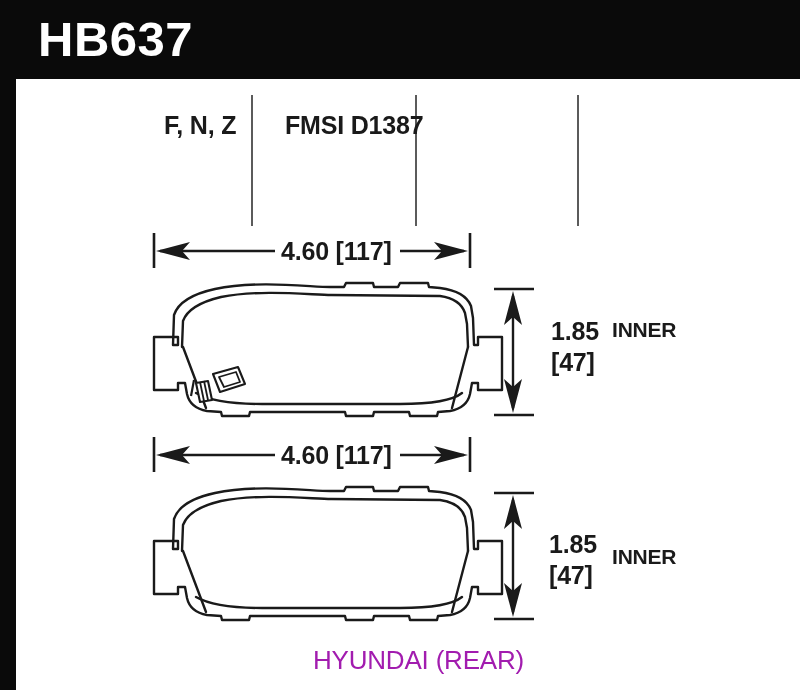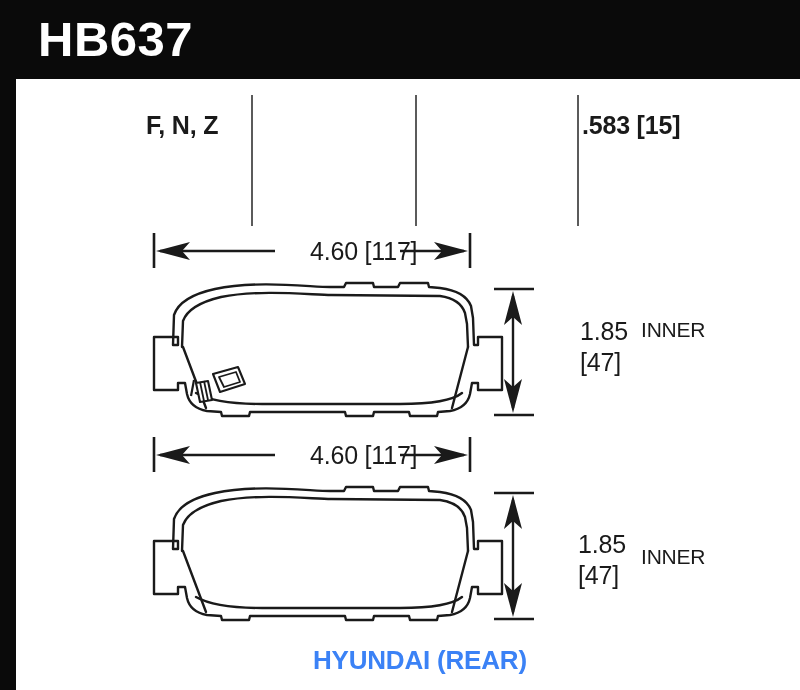--- a/index.html
+++ b/index.html
@@ -47,60 +47,60 @@
   }
   .spec-text{
     position:absolute;
     color:#1a1a1a;
     font-family:"Liberation Sans", sans-serif;
     font-weight:bold;
     font-size:25px;
     line-height:30px;
     white-space:nowrap;
     letter-spacing:-0.2px;
+    margin-left:18px;
   }
 
   
   .draw-svg{
     position:absolute;
     left:0; top:0;
     width:800px; height:690px;
     pointer-events:none;
   }
 
   
   .dim-text{
     position:absolute;
     color:#1a1a1a;
     font-family:"Liberation Sans", sans-serif;
-    font-weight:normal;
-    white-space:nowrap;
-    margin-left:29px;
+    font-weight:bold;
+    white-space:nowrap;
   }
   .dim-width{
     font-size:25px;
     line-height:28px;
     letter-spacing:-0.2px;
   }
   .dim-h-num{
     font-size:25px;
     line-height:28px;
     text-align:right;
     letter-spacing:-0.2px;
   }
   .dim-side{
     font-size:21px;
     line-height:24px;
     letter-spacing:-0.2px;
   }
   .vehicle-label{
     position:absolute;
-    color:#3b82f6;
-    font-family:"Liberation Sans", sans-serif;
-    font-weight:bold;
+    color:#a21caf;
+    font-family:"Liberation Sans", sans-serif;
+    font-weight:normal;
     font-size:26px;
     line-height:30px;
     white-space:nowrap;
     letter-spacing:-0.2px;
   }
 </style>
 </head>
 <body>
 
 <div id="sheet">
@@ -108,21 +108,21 @@
   <div class="frame-left"></div>
   <div class="frame-top"></div>
 
   <div class="part-number">HB637</div>
 
   <div class="spec-divider" style="left:251px;"></div>
   <div class="spec-divider" style="left:415px;"></div>
   <div class="spec-divider" style="left:577px;"></div>
 
   <div class="spec-text" style="left:146px; top:110px;">F, N, Z</div>
-  <div class="spec-text" style="left:582px; top:110px;">.583 [15]</div>
+  <div class="spec-text" style="left:267px; top:110px;">FMSI D1387</div>
 
   <svg class="draw-svg" viewBox="0 0 800 690">
 
     <g>
       <line x1="154" y1="233" x2="154" y2="268" stroke="#1a1a1a" stroke-width="2.6"></line>
       <line x1="470" y1="233" x2="470" y2="268" stroke="#1a1a1a" stroke-width="2.6"></line>
       <line x1="160" y1="251" x2="275" y2="251" stroke="#1a1a1a" stroke-width="2.6"></line>
       <line x1="400" y1="251" x2="464" y2="251" stroke="#1a1a1a" stroke-width="2.6"></line>
       <polygon points="156,251 190,242 182,251 190,260" fill="#1a1a1a"></polygon>
       <polygon points="468,251 434,242 442,251 434,260" fill="#1a1a1a"></polygon>

